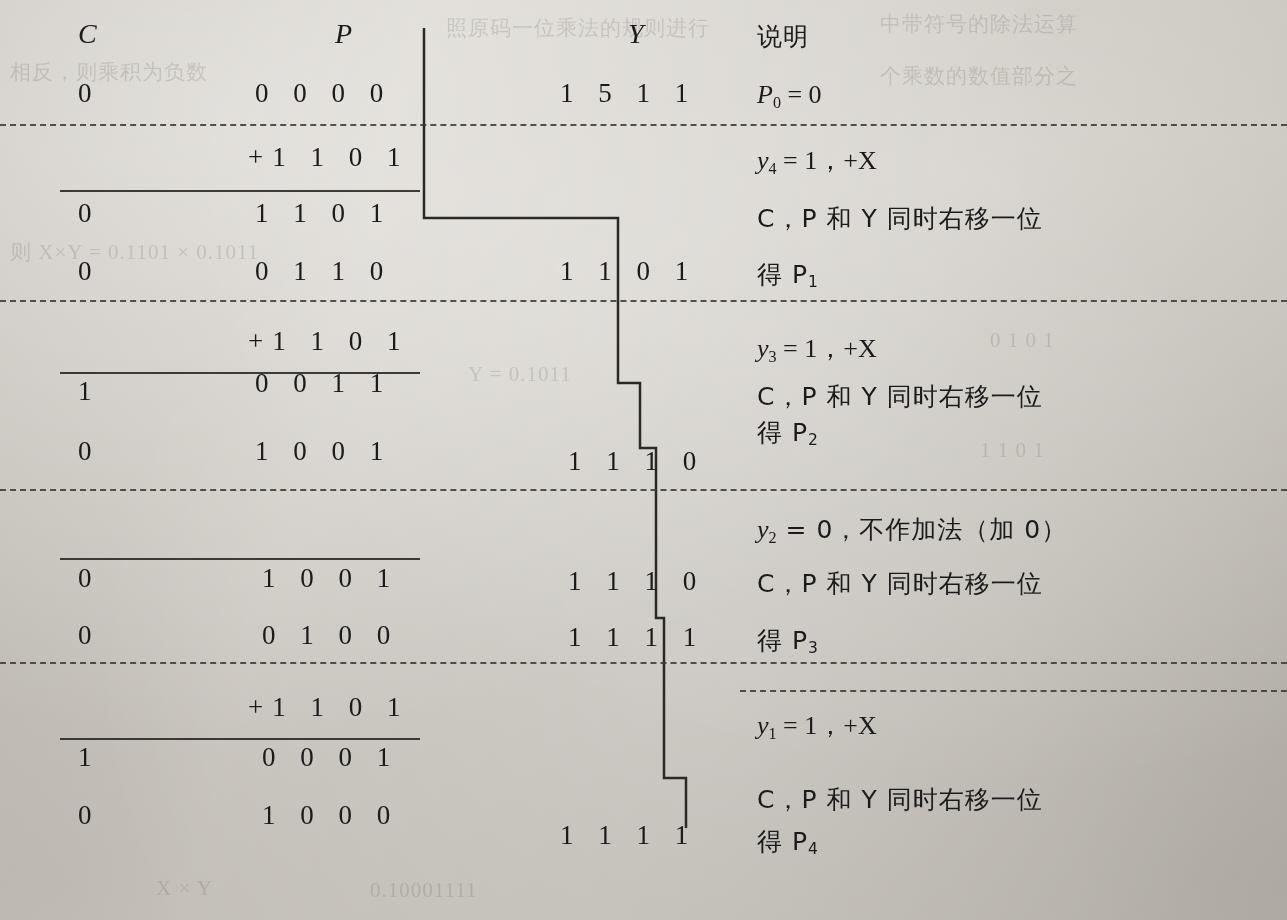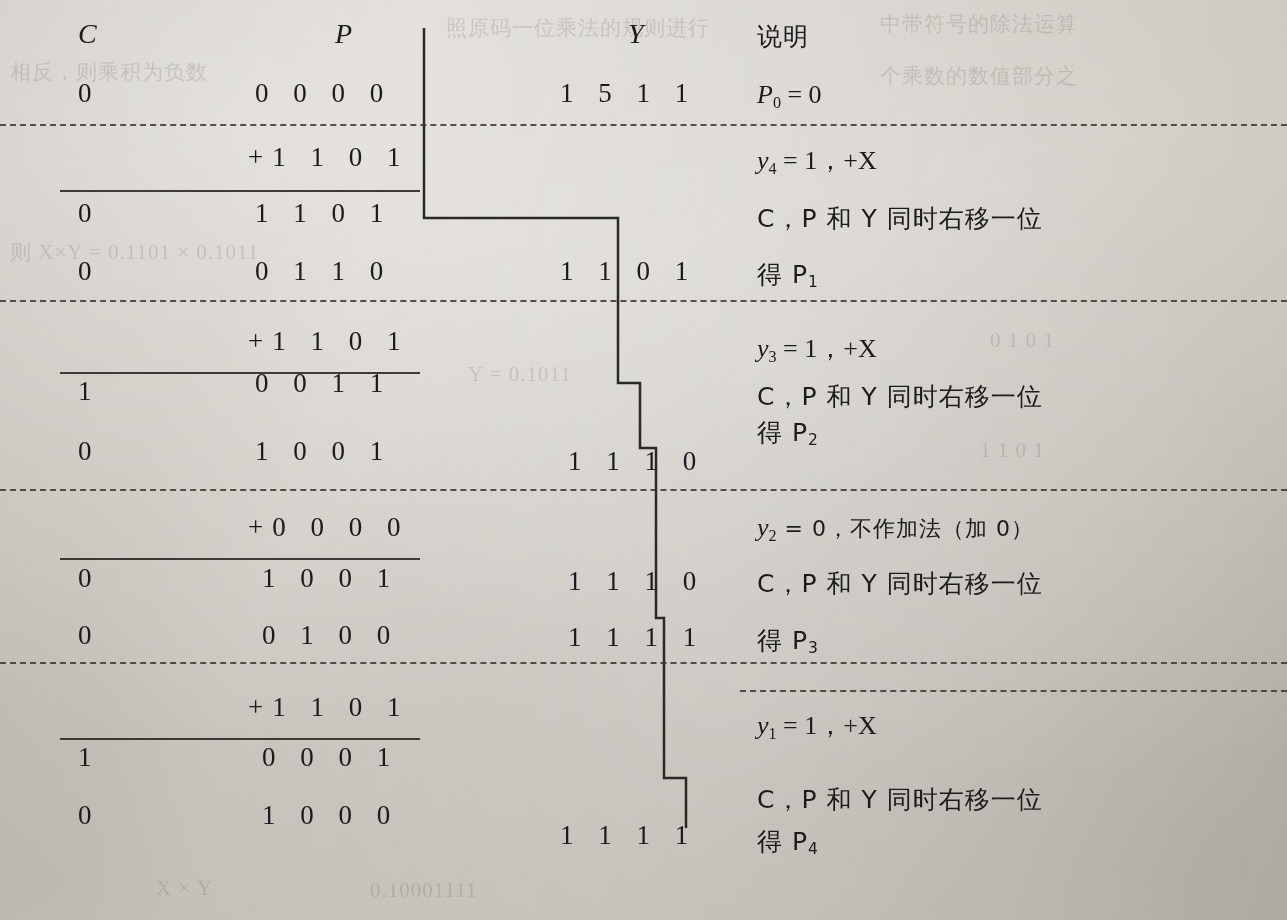--- a/index.html
+++ b/index.html
@@ -176,23 +176,22 @@
 
   <div class="cell col-c" style="top:436px;">0</div>
   <div class="cell col-p bits" style="top:436px;">1 0 0 1</div>
   <div class="cell col-y bits" style="top:446px; left:568px;">1 1 1 0</div>
   <div class="cell col-note cn" style="top:416px;">
     <span>得 P</span><sub>2</sub>
   </div>
 
   <div class="dashed" style="top:489px;"></div>
 
-  <div class="cell col-p bits" style="top:512px; left:248px;">+0 0 0 0</div>
   <div class="cell col-note note" style="top:513px;">
-    <span class="ital">y</span><sub>2</sub><span class="cn" style="font-size:22px;margin-top:28px;"> = 0，不作加法（加 0）</span>
+    <span class="ital">y</span><sub>2</sub><span class="cn" style="font-size:25px;margin-top:28px;"> = 0，不作加法（加 0）</span>
   </div>
   <div class="rule" style="top:558px; left:60px; width:360px;"></div>
 
   <div class="cell col-c" style="top:563px;">0</div>
   <div class="cell col-p bits" style="top:563px; left:262px;">1 0 0 1</div>
   <div class="cell col-y bits" style="top:566px; left:568px;">1 1 1 0</div>
   <div class="cell col-note cn" style="top:567px;">
     <span>C，P 和 Y 同时右移一位</span>
   </div>
 

